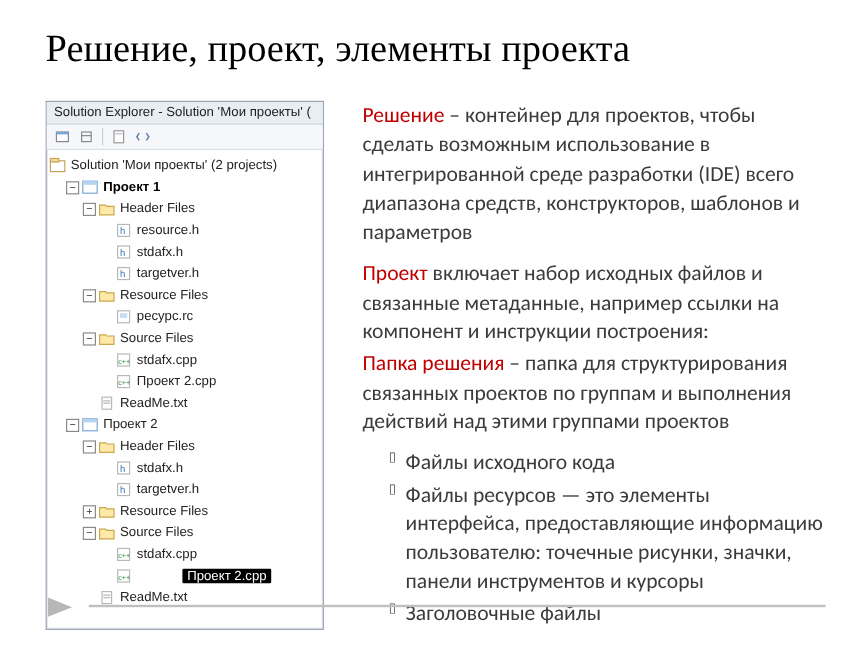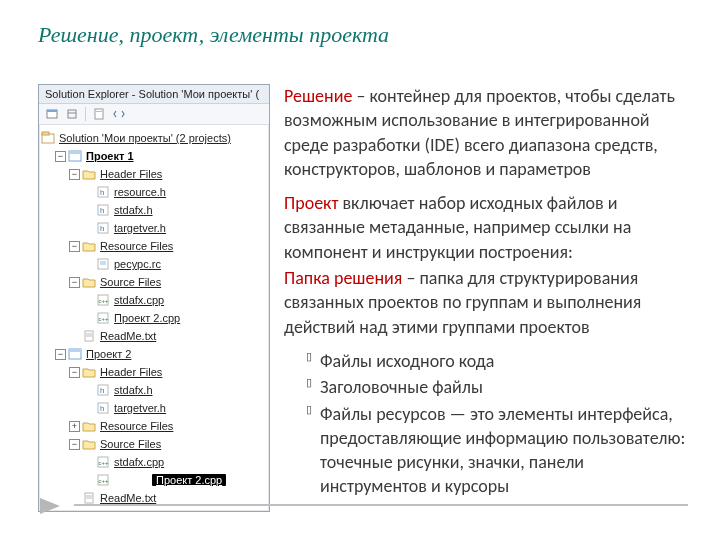--- a/index.html
+++ b/index.html
@@ -10,33 +10,32 @@
     background: #fff;
     font-family: "Segoe UI", Tahoma, sans-serif;
     color: #595959;
     position: relative;
     overflow: hidden;
   }
   .slide-title {
     position: absolute;
     left: 38px;
     top: 22px;
-    font-size: 22px;
+    font-size: 32px;
     font-weight: 300;
-    color: #0f766e;
+    color: #000000;
     font-family: Georgia, "Times New Roman", serif;
-    font-style: italic;
   }
   .content-wrap {
     position: absolute;
     left: 38px;
     top: 84px;
     width: 650px;
     display: flex;
-    gap: 14px;
+    gap: 32px;
   }
   
   .explorer {
     width: 232px;
     border: 1px solid #9aa6b4;
     background: #fff;
     font-family: "Segoe UI", Tahoma, sans-serif;
     font-size: 11px;
     color: #222;
     box-shadow: 0 0 0 1px #e4e7eb inset;
@@ -79,21 +78,21 @@
     width: 11px; height: 11px;
     border: 1px solid #8a8a8a;
     background: #fff;
     display: inline-flex;
     align-items: center; justify-content: center;
     font-size: 9px; line-height: 9px;
     margin-right: 2px;
     color: #333;
   }
   .spacer-toggle { width: 13px; display:inline-block; }
-  .nodelabel { margin-left: 2px; text-decoration: underline; }
+  .nodelabel { margin-left: 2px; }
   .bold { font-weight: 700; color: #000; }
   .sel {
     background: #000000;
     color: #fff;
     padding: 0 4px;
     border-radius: 1px;
     margin-left: 40px;
   }
   .icon {
     width: 14px; height: 14px;
@@ -454,21 +453,21 @@
     <p class="para" style="margin-bottom:2px">
       <span class="term">Проект</span>
       <span>включает набор исходных файлов и связанные метаданные, например ссылки на компонент и инструкции построения:</span>
     </p>
     <p class="para">
       <span class="term">Папка решения</span>
       <span>– папка для структурирования связанных проектов по группам и выполнения действий над этими группами проектов</span>
     </p>
     <div class="sublist">
       <div class="sub-item">Файлы исходного кода</div>
+      <div class="sub-item">Файлы ресурсов — это элементы интерфейса, предоставляющие информацию пользователю: точечные рисунки, значки, панели инструментов и курсоры</div>
       <div class="sub-item">Заголовочные файлы</div>
-      <div class="sub-item">Файлы ресурсов — это элементы интерфейса, предоставляющие информацию пользователю: точечные рисунки, значки, панели инструментов и курсоры</div>
     </div>
   </div>
 
 </div>
 
 <div class="footer-tri"></div>
 <div class="footer-rule"></div>
 
 </body></html>

